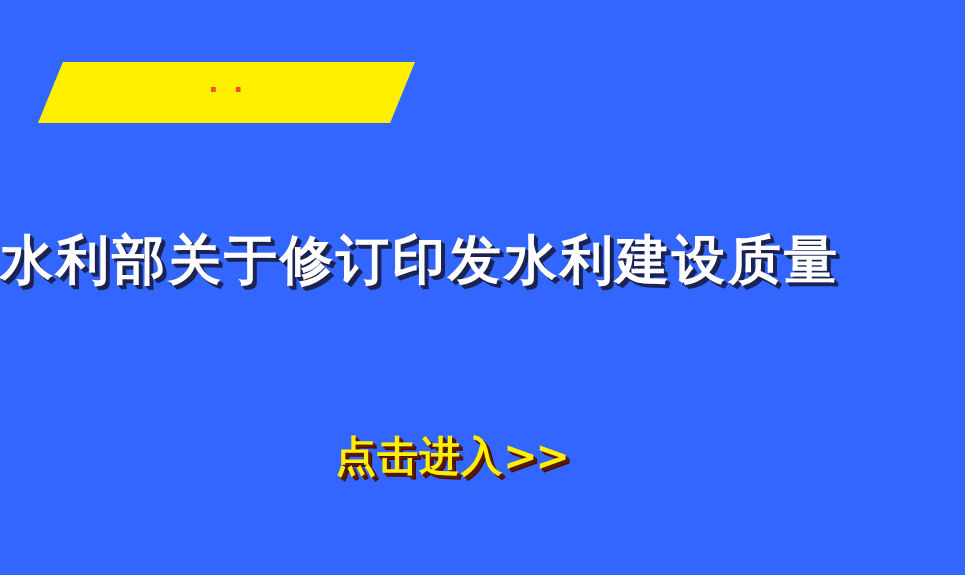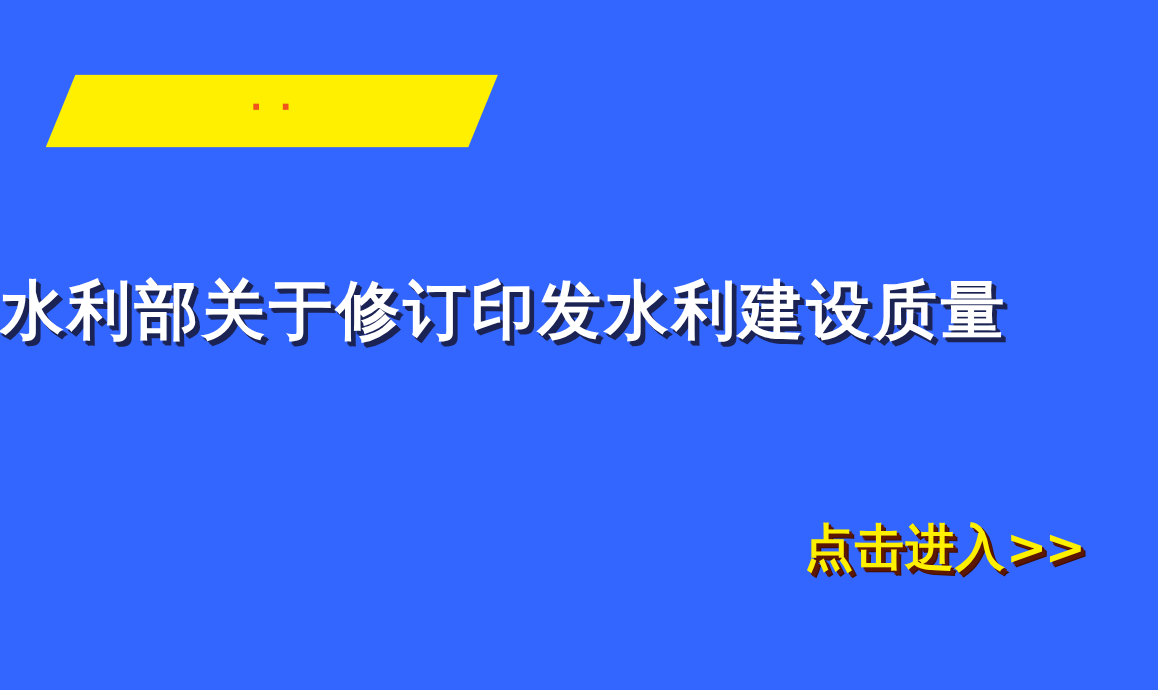--- a/index.html
+++ b/index.html
@@ -82,21 +82,21 @@
     margin-top: 20px;
   }
   .headline-line { display: block; }
 
   
   #cta {
     position: absolute;
     left: 0;
     right: 62px;
     top: 430px;
-    text-align: right;
+    text-align: center;
     white-space: nowrap;
     text-decoration: underline;
   }
   #cta-link {
     display: inline-block;
     color: #fff000;
     font-family: "DejaVu Serif", "Liberation Serif", serif;
     font-weight: bold;
     font-size: 41px;
     line-height: 52px;

